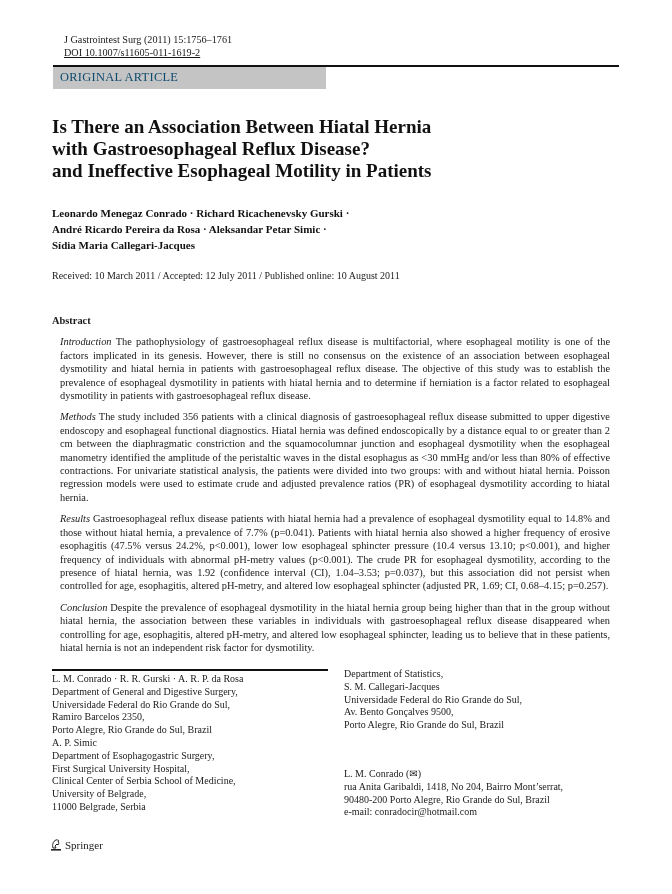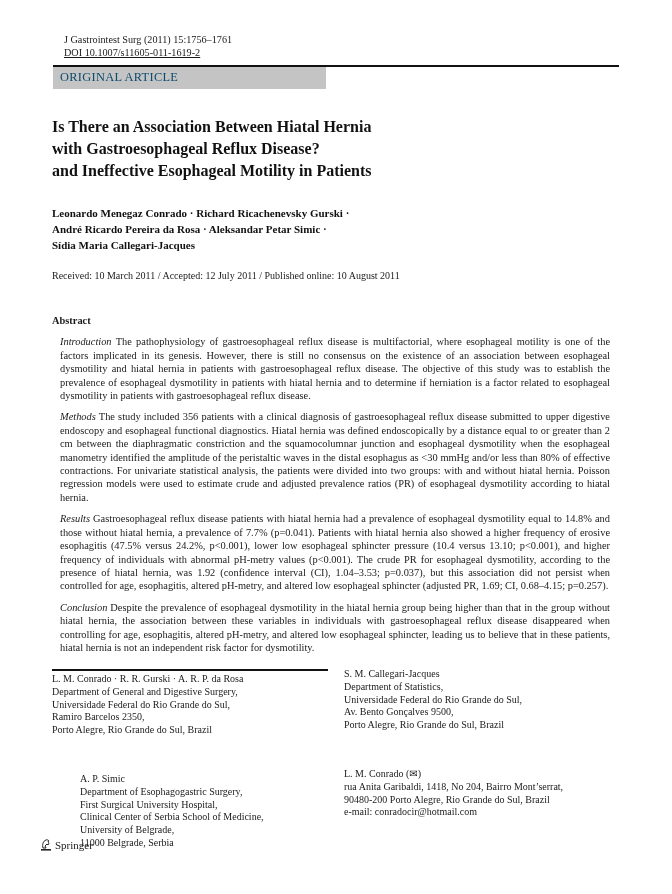--- a/index.html
+++ b/index.html
@@ -8,39 +8,39 @@
     font-family: "Liberation Serif", "DejaVu Serif", serif; color: #1a1a1a;
   }
   .abs { position: absolute; }
   .hdr { left: 52px; font-size: 10.2px; line-height: 13px; margin-left: 12px; }
   .hdr1 { top: 33px; }
   .hdr2 { top: 46px; text-decoration: underline; }
   .topline { left: 53px; top: 65px; width: 566px; height: 2px; background: #111; }
   .artbox { left: 53px; top: 67px; width: 273px; height: 22px; background: #c4c4c4; }
   .artlabel { left: 60px; top: 70px; font-size: 12.4px; letter-spacing: 0.3px; color: #0c4a6e; }
   .title {
-    left: 52px; top: 116px; width: 560px; font-weight: bold; font-size: 16px; line-height: 22px; color: #111;
+    left: 52px; top: 116px; width: 560px; font-weight: bold; font-size: 19px; line-height: 22px; color: #111;
   }
   .authors {
     left: 52px; top: 205px; width: 560px; font-weight: bold; font-size: 11px; line-height: 16px; color: #111;
   }
   .sep { font-weight: bold; }
   .dates { left: 52px; top: 269px; font-size: 10px; line-height: 13px; width: 560px; }
   .abstract { left: 52px; top: 314px; width: 566px; font-size: 10.4px; line-height: 13.4px; text-align: justify; }
   .abstract .head { font-weight: bold; display: block; }
   .abstract p { margin: 8px; text-align: justify; }
   .abstract em { font-style: italic; }
   .shortline { left: 52px; top: 669px; width: 276px; height: 2px; background: #111; }
   .affil { font-size: 10px; line-height: 12.8px; }
   .aff1 { left: 52px; top: 673px; width: 270px; }
   .aff2 { left: 344px; top: 668px; width: 290px; }
-  .aff3 { left: 52px; top: 773px; width: 270px; margin-left: 28px; }
+  .aff3 { left: 52px; top: 737px; width: 270px; }
   .aff4 { left: 344px; top: 768px; width: 300px; }
   .aff div { white-space: nowrap; }
-  .springer { left: 40px; top: 838px; font-size: 11px; display: flex; align-items: center; gap: 3px; }
+  .springer { left: 50px; top: 838px; font-size: 11px; display: flex; align-items: center; gap: 3px; }
   .springer svg { display: block; }
 </style>
 </head>
 <body>
 
 <div class="abs hdr hdr1">J Gastrointest Surg (2011) 15:1756–1761</div>
 <div class="abs hdr hdr2">DOI 10.1007/s11605-011-1619-2</div>
 <div class="abs topline"></div>
 <div class="abs artbox"></div>
 <div class="abs artlabel">ORIGINAL ARTICLE</div>
@@ -85,22 +85,22 @@
 
 <div class="abs affil aff aff1">
   <div>L. M. Conrado · R. R. Gurski · A. R. P. da Rosa</div>
   <div>Department of General and Digestive Surgery,</div>
   <div>Universidade Federal do Rio Grande do Sul,</div>
   <div>Ramiro Barcelos 2350,</div>
   <div>Porto Alegre, Rio Grande do Sul, Brazil</div>
 </div>
 
 <div class="abs affil aff aff2">
+  <div>Department of Statistics,</div>
   <div>S. M. Callegari-Jacques</div>
-  <div>Department of Statistics,</div>
   <div>Universidade Federal do Rio Grande do Sul,</div>
   <div>Av. Bento Gonçalves 9500,</div>
   <div>Porto Alegre, Rio Grande do Sul, Brazil</div>
 </div>
 
 <div class="abs affil aff aff3">
   <div>A. P. Simic</div>
   <div>Department of Esophagogastric Surgery,</div>
   <div>First Surgical University Hospital,</div>
   <div>Clinical Center of Serbia School of Medicine,</div>

